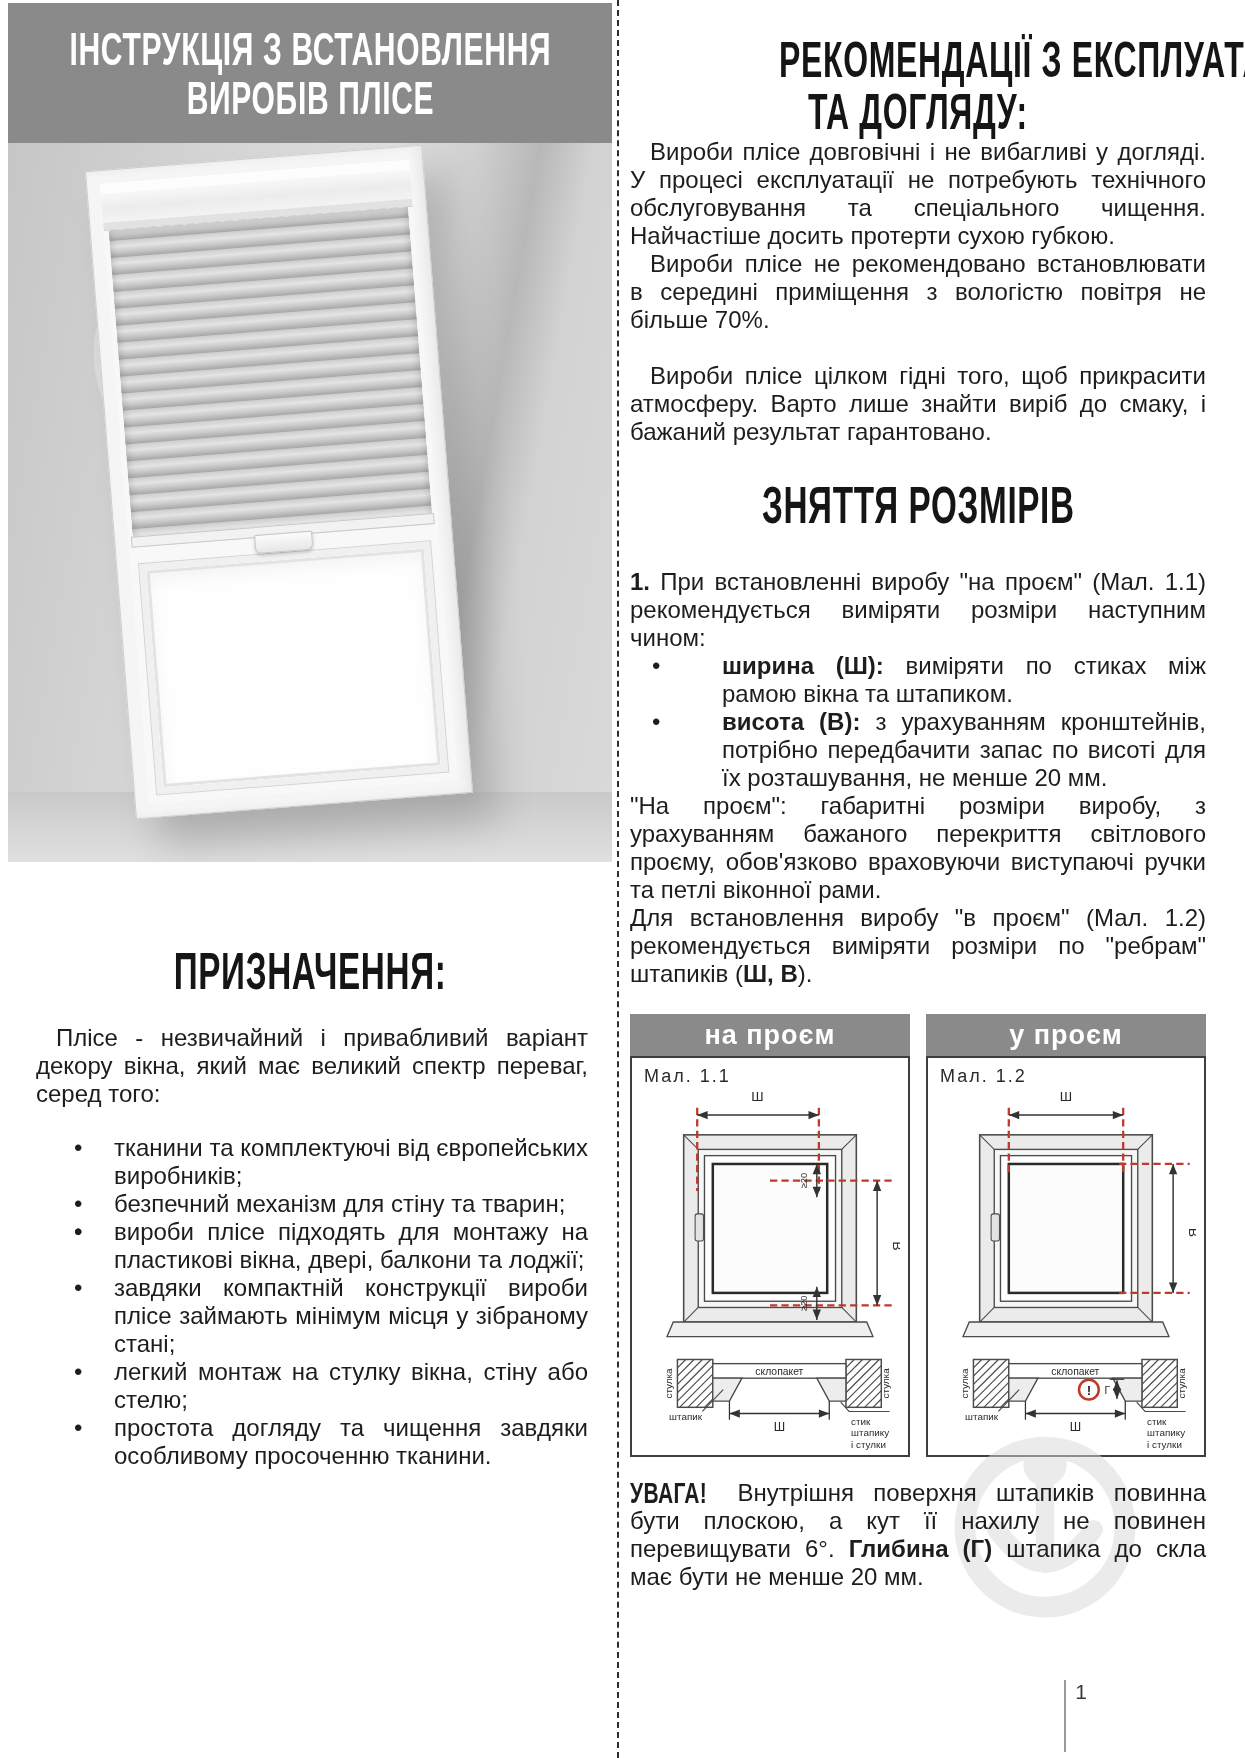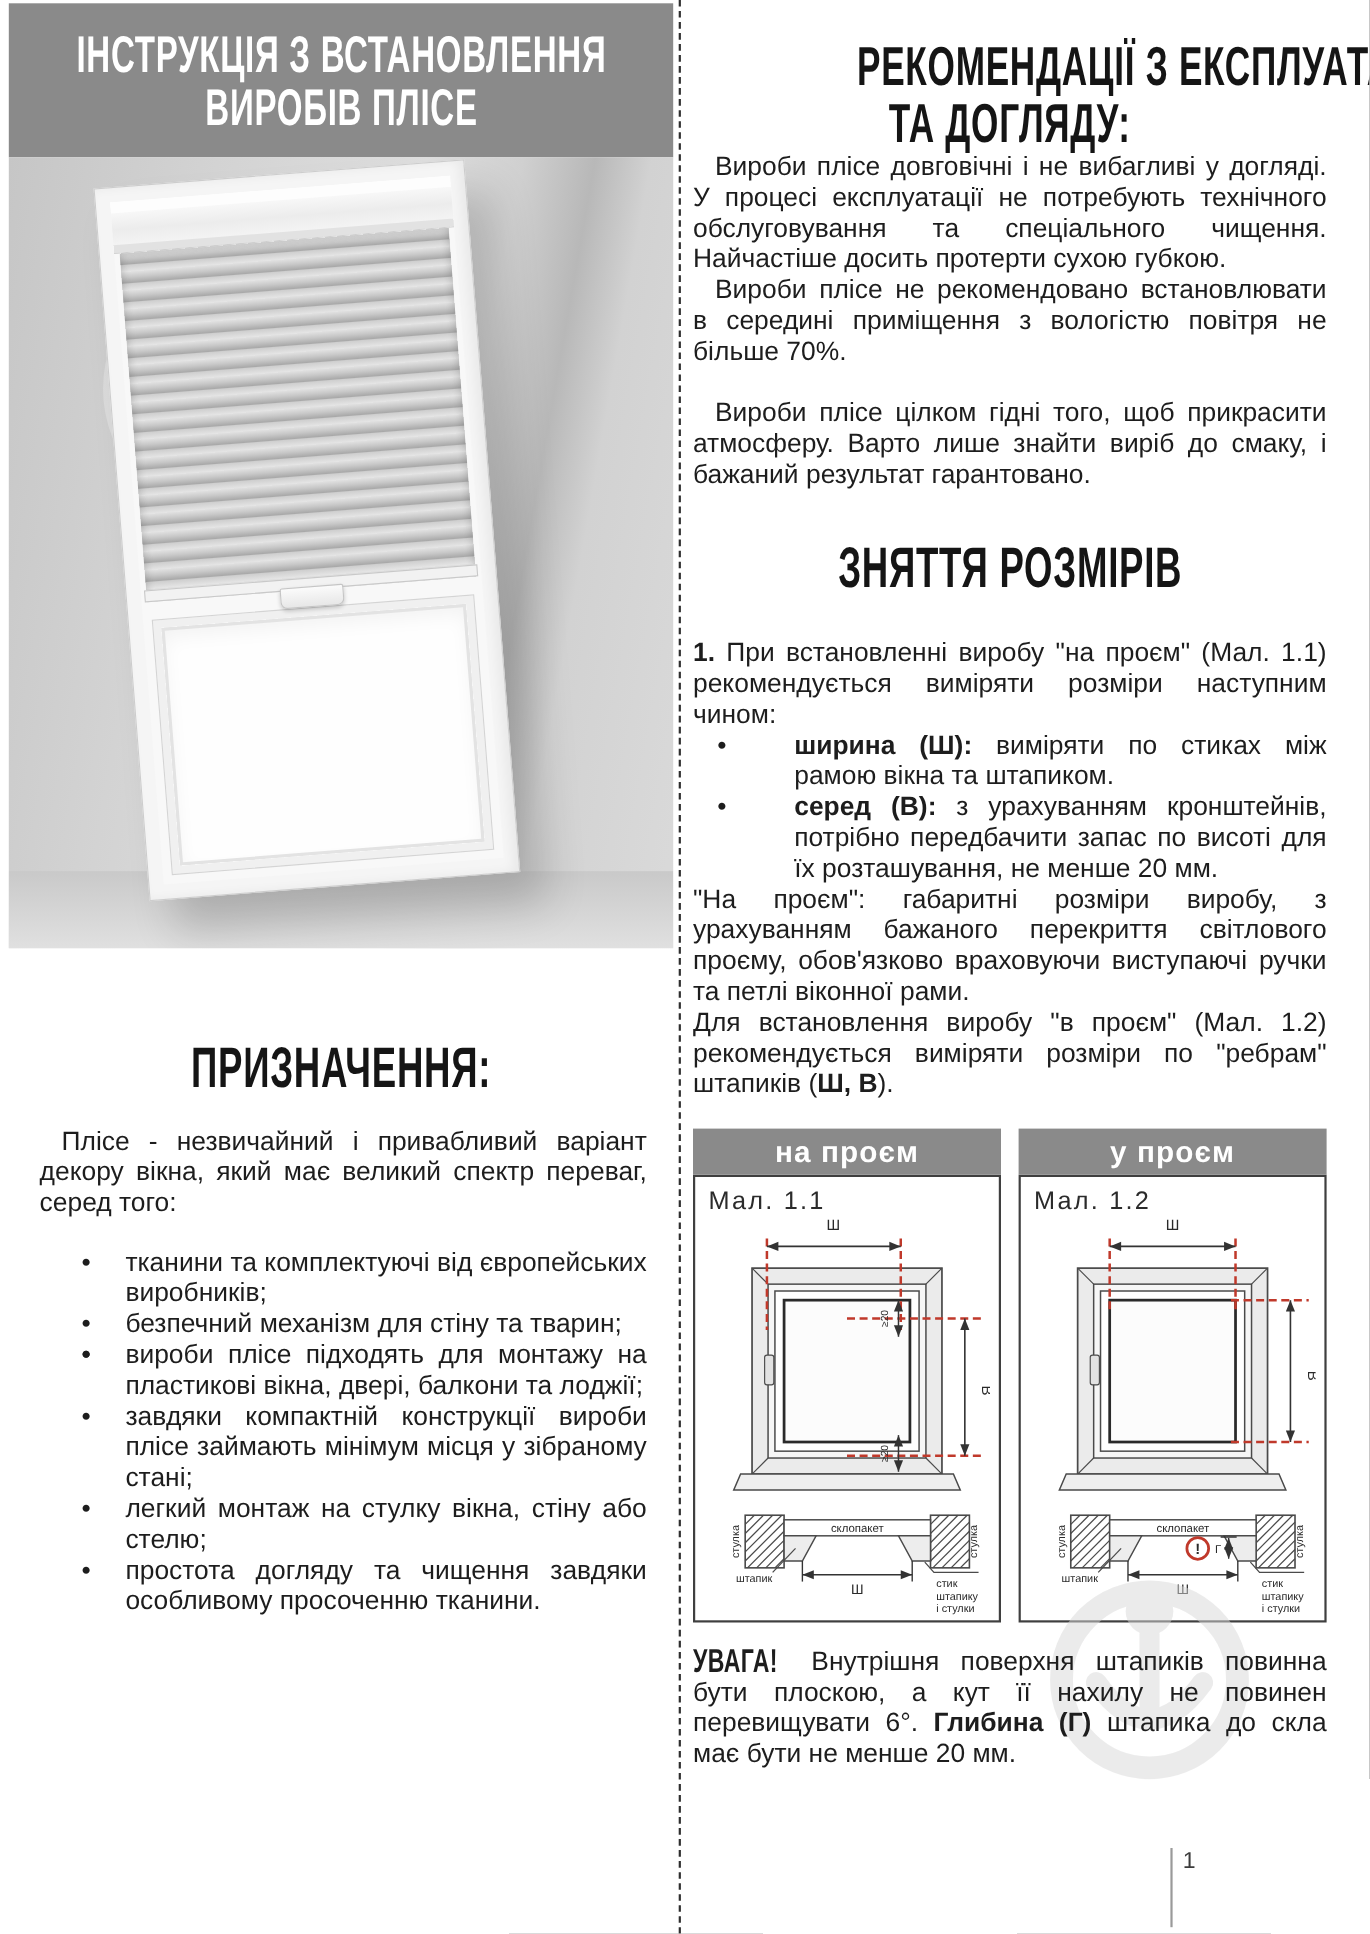--- a/index.html
+++ b/index.html
@@ -46,21 +46,21 @@
   .rc-list{list-style:none;margin:0;padding:0;}
   .rc-list li{position:relative;padding-left:92px;font-size:24px;line-height:28px;text-align:justify;}
   .rc-list .mk{position:absolute;left:22px;top:0;}
   b.term{font-weight:700;}
   
   .diagrams{display:flex;gap:16px;margin-top:26px;}
   .diag{flex:1;min-width:0;}
   .diag-head{height:42px;background:#8a8a8a;display:flex;align-items:center;justify-content:center;
      color:#fff;font-weight:700;font-size:27px;letter-spacing:1px;}
   .diag-box{border:2px solid #3f3f3f;background:#fff;padding:6px 8px 2px;}
-  .fig-label{font-size:23px;letter-spacing:2px;color:#2b2b2b;margin:2px 0 0 4px;}
+  .fig-label{font-size:18px;letter-spacing:2px;color:#2b2b2b;margin:2px 0 0 4px;}
   svg{display:block;font-family:"Liberation Sans",sans-serif;}
   svg text{fill:#2a2a2a;}
   
   .attention{margin-top:22px;position:relative;z-index:2;}
   .att-label{display:inline-block;font-weight:700;font-size:30px;transform:scaleX(.70);transform-origin:left center;
      margin-right:-22px;vertical-align:-2px;letter-spacing:.5px;}
   .wm-bottom{position:absolute;left:920px;top:1398px;opacity:.5;z-index:1;}
   .footer{position:absolute;right:158px;bottom:6px;height:72px;border-left:2px solid #9a9a9a;padding-left:9px;
      font-size:21px;color:#3c3c3c;}
 </style>
@@ -118,27 +118,27 @@
 
     <h2 class="h-big rc-h">
       <span class="line"><span class="cond">РЕКОМЕНДАЦІЇ З ЕКСПЛУАТАЦІЇ</span></span>
       <span class="line"><span class="cond">ТА ДОГЛЯДУ:</span></span>
     </h2>
 
     <p class="body-p indent rc-body">Вироби плісе довговічні і не вибагливі у догляді. У процесі експлуатації не потребують технічного обслуговування та спеціального чищення. Найчастіше досить протерти сухою губкою.</p>
     <p class="body-p indent">Вироби плісе не рекомендовано встановлювати в середині приміщення з вологістю повітря не більше 70%.</p>
     <p class="body-p indent" style="margin-top:28px">Вироби плісе цілком гідні того, щоб прикрасити атмосферу. Варто лише знайти виріб до смаку, і бажаний результат гарантовано.</p>
 
-    <h2 class="h-big" style="margin-top:44px"><span class="cond">ЗНЯТТЯ РОЗМІРІВ</span></h2>
+    <h2 class="h-big" style="margin-top:32px"><span class="cond">ЗНЯТТЯ РОЗМІРІВ</span></h2>
 
     <p class="body-p" style="margin-top:36px"><b class="term">1.</b><span> При встановленні виробу "на проєм" (Мал. 1.1) рекомендується виміряти розміри наступним чином:</span></p>
 
     <ul class="rc-list">
       <li><span class="mk">•</span><b class="term">ширина (Ш):</b><span> виміряти по стиках між рамою вікна та штапиком.</span></li>
-      <li><span class="mk">•</span><b class="term">серед (В):</b><span> з урахуванням кронштейнів, потрібно передбачити запас по висоті для їх розташування, не менше 20 мм.</span></li>
+      <li><span class="mk">•</span><b class="term">висота (В):</b><span> з урахуванням кронштейнів, потрібно передбачити запас по висоті для їх розташування, не менше 20 мм.</span></li>
     </ul>
 
     <p class="body-p">"На проєм": габаритні розміри виробу, з урахуванням бажаного перекриття світлового проєму, обов'язково враховуючи виступаючі ручки та петлі віконної рами.</p>
     <p class="body-p"><span>Для встановлення виробу "в проєм" (Мал. 1.2) рекомендується виміряти розміри по "ребрам" штапиків (</span><b class="term">Ш, В</b><span>).</span></p>
 
     <svg width="0" height="0" style="position:absolute">
       <defs>
         <path id="ah" d="M0,0 L-10,-4 L-10,4 Z" fill="#333"></path>
         <g id="winfront">
           <rect x="42" y="46" width="166" height="180" fill="#ebebeb" stroke="#4a4a4a" stroke-width="1.5"></rect>

